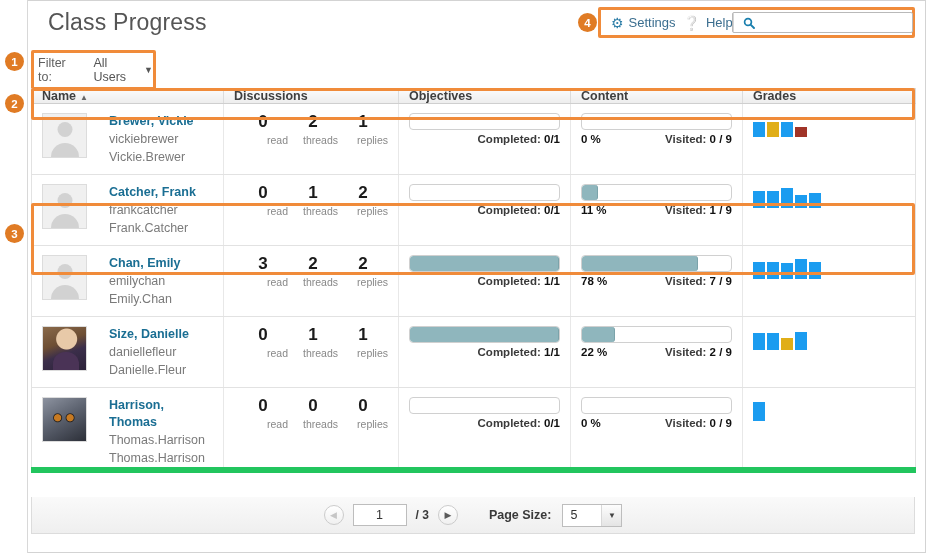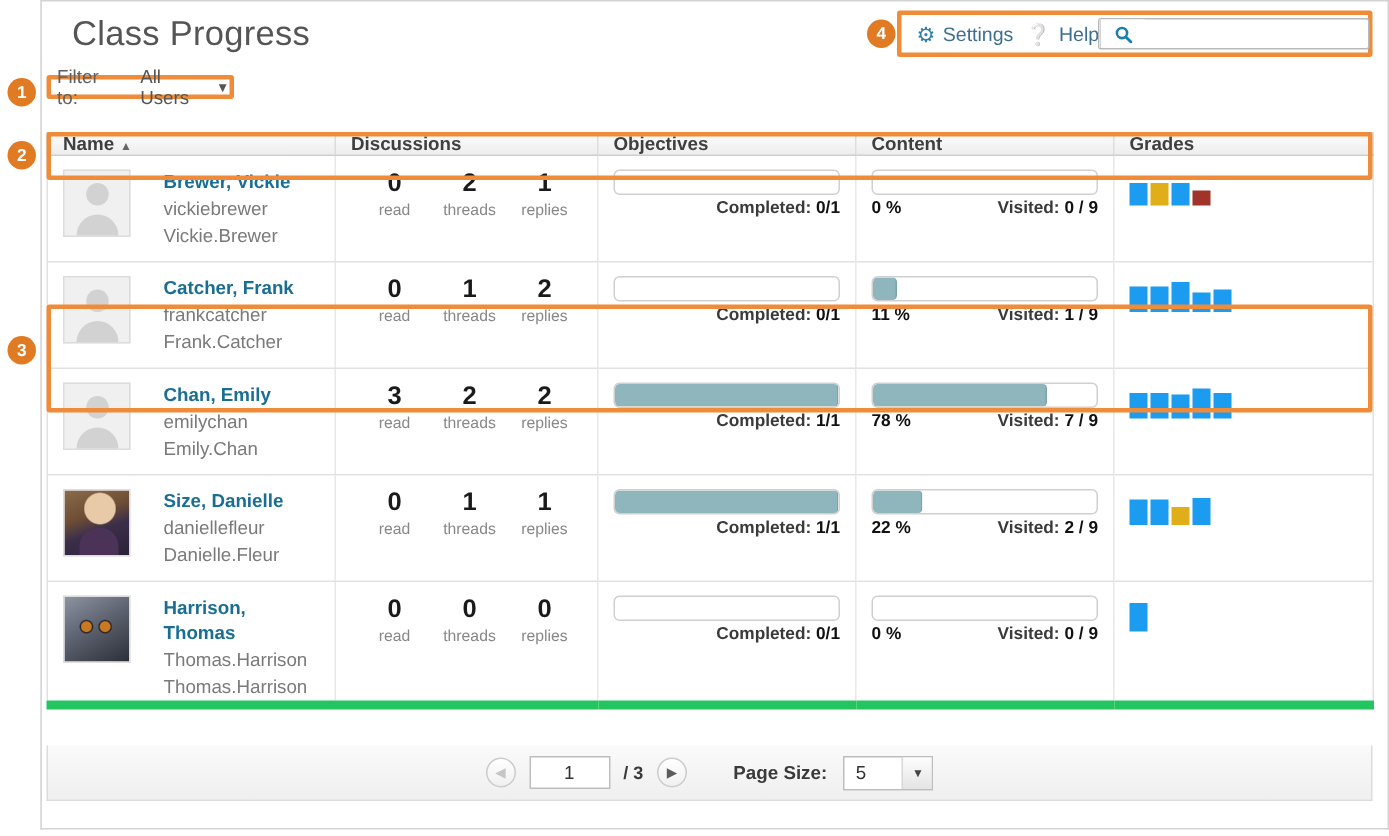--- a/index.html
+++ b/index.html
@@ -94,21 +94,21 @@
     display: flex; align-items: center; justify-content: center;
     cursor: pointer;
     color: #1a7fae;
     font-size: 13px;
   }
 
   
   .filter-hl {
     position: absolute;
     left: 31px; top: 50px;
-    width: 125px; height: 16px;
+    width: 125px; height: 40px;
     border: 3px solid #f08b3a;
     border-radius: 2px;
     display: flex; align-items: center;
     background: #fff;
   }
   .filter-label {
     font-size: 12.5px; color: #606060;
     margin-left: 4px;
   }
   .filter-value {
@@ -193,21 +193,21 @@
   .name-sub {
     display: block;
     font-size: 12.5px; color: #7a7a7a;
     line-height: 1.45;
   }
 
   
   .disc { display: flex; padding-left: 4px; }
   .disc-item { width: 52px; text-align: center; }
   .disc-num { font-size: 17px; font-weight: bold; color: #1a1a1a; line-height: 1.05; }
-  .disc-lbl { font-size: 10.5px; color: #888; margin-top: 3px; }
+  .disc-lbl { font-size: 10.5px; color: #888; margin-top: 3px; text-align: right; }
 
   
   .pbar {
     position: relative;
     height: 17px;
     border: 1px solid #d0d0d0;
     border-radius: 4px;
     background: #fff;
     overflow: hidden;
   }

